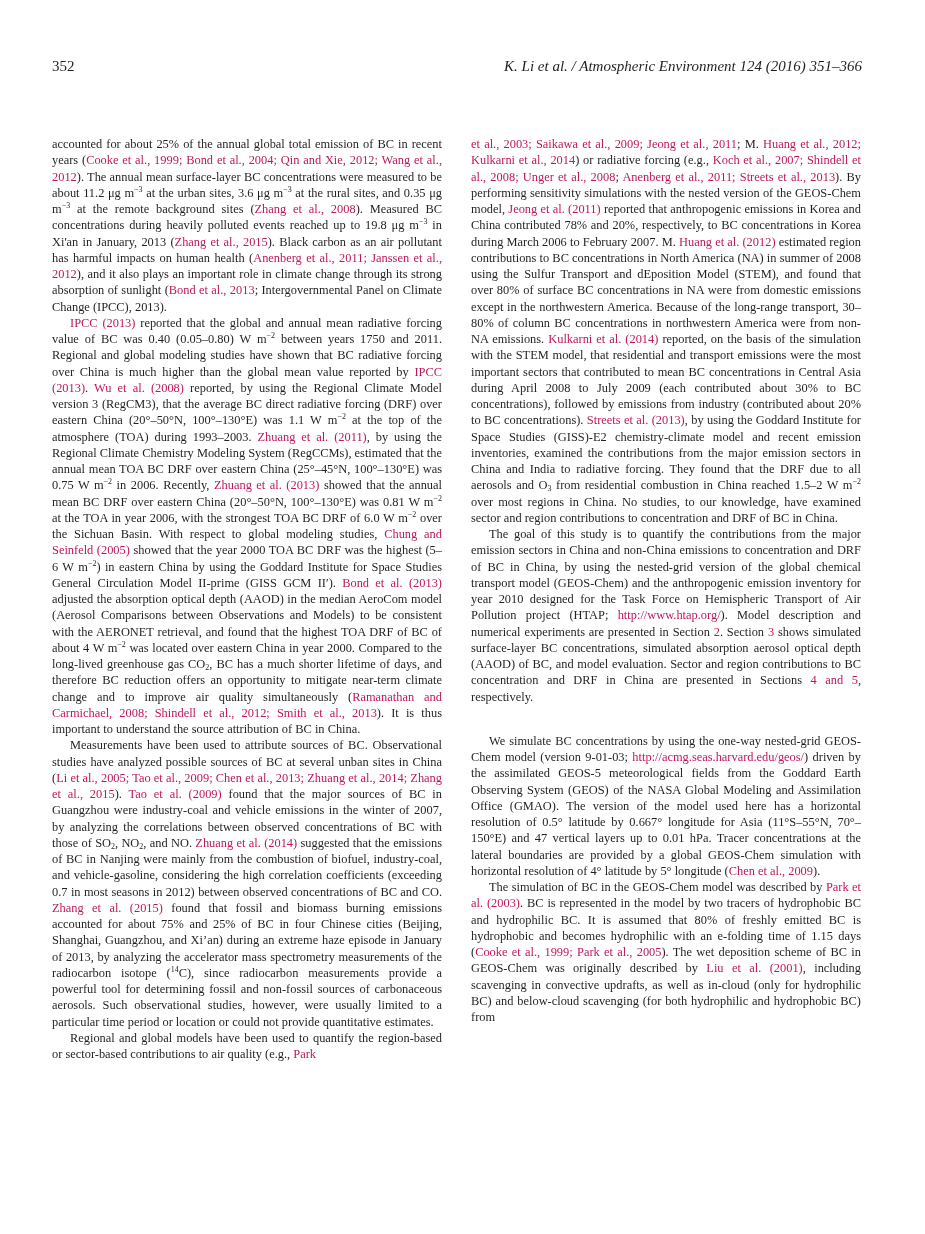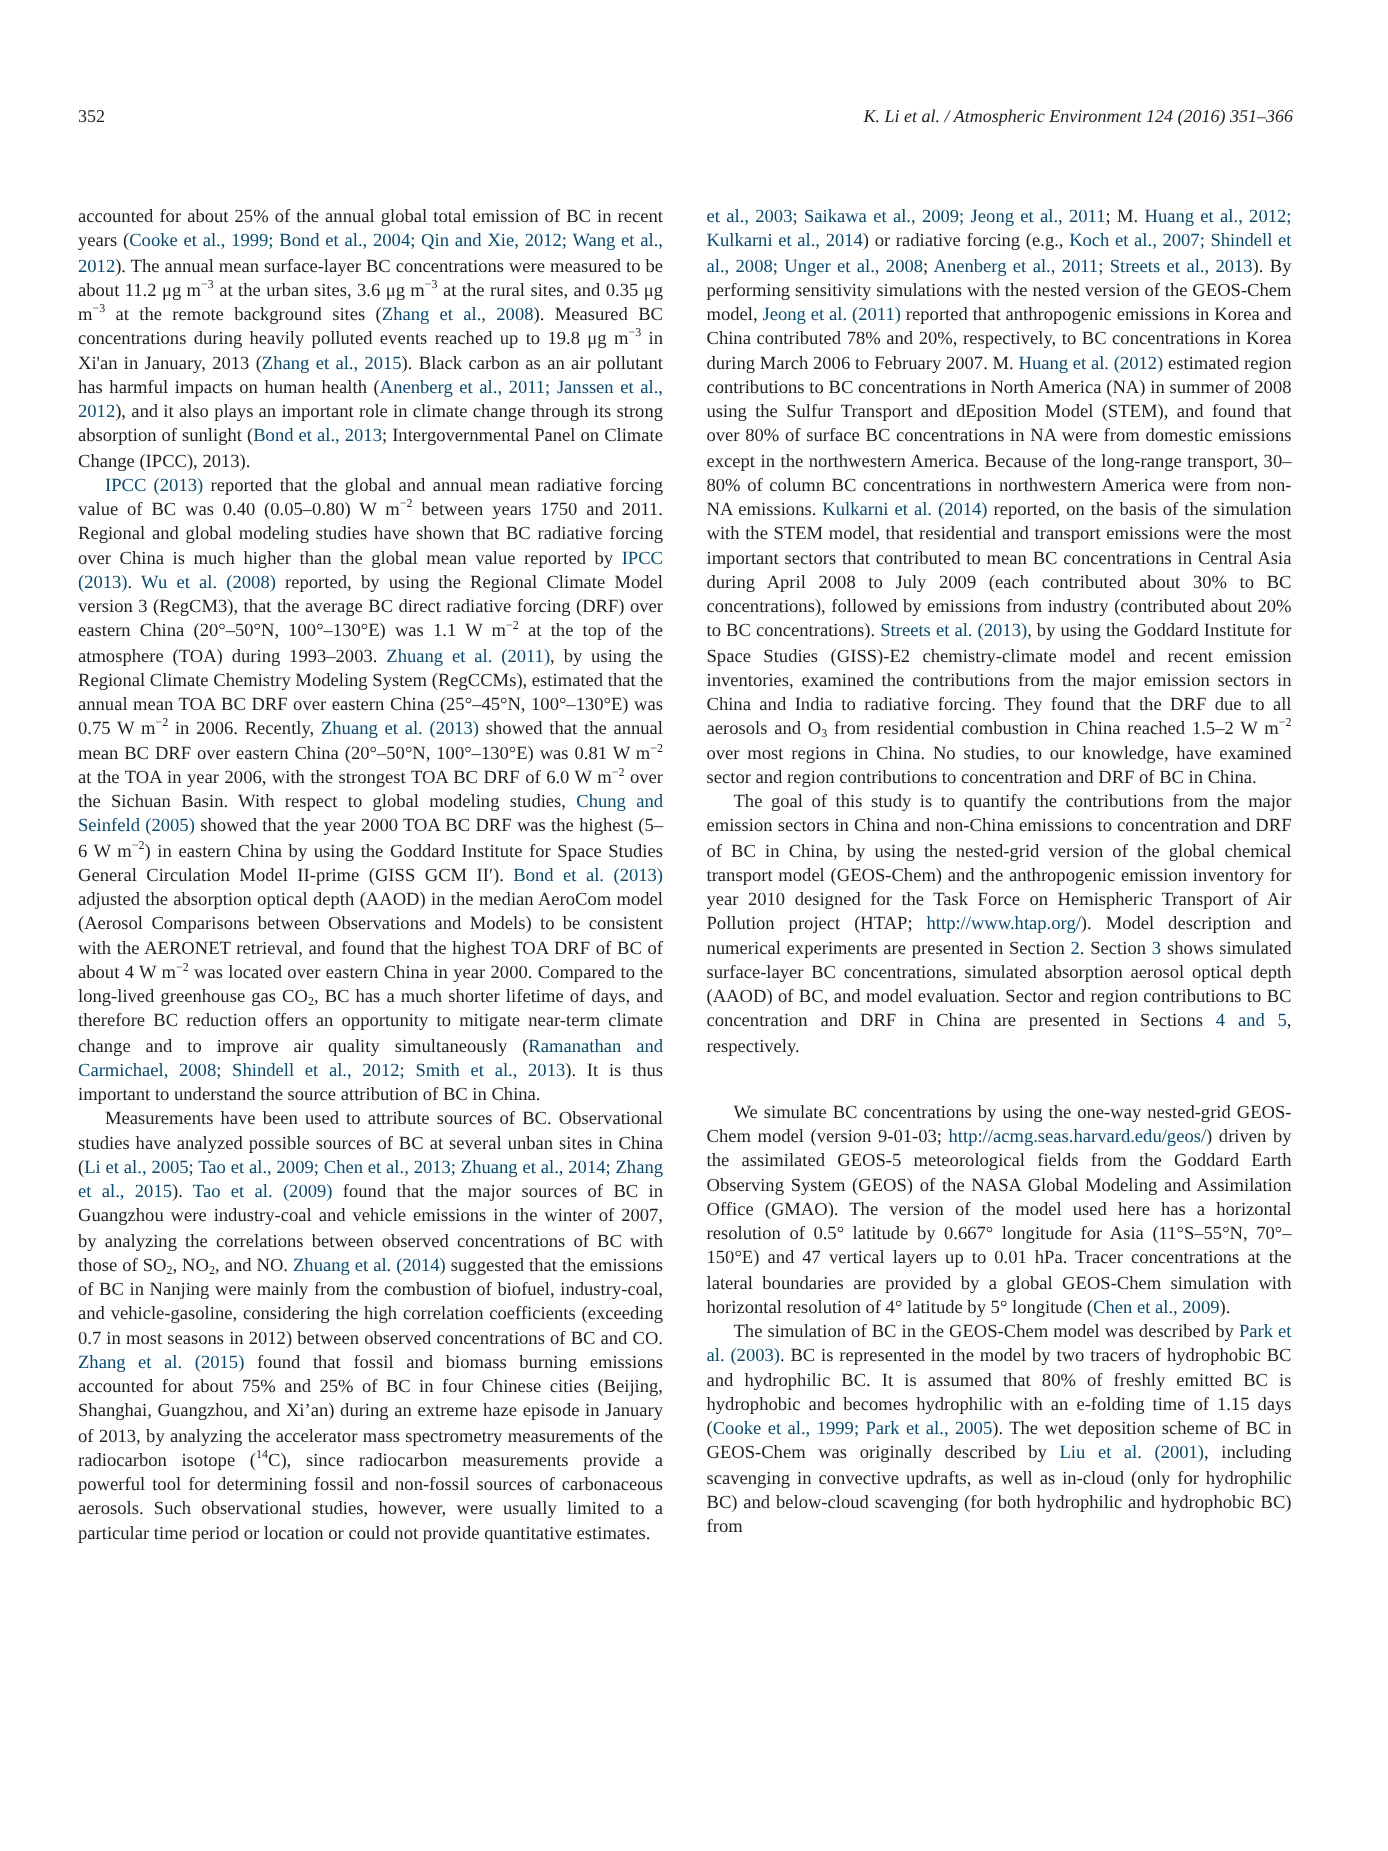--- a/index.html
+++ b/index.html
@@ -1,28 +1,28 @@
 <!DOCTYPE html>
 <html><head>
 <meta charset="utf-8">
 <style>
   html, body { margin: 0; padding: 0; background: #ffffff; }
   body { width: 925px; height: 1234px; position: relative; overflow: hidden;
          font-family: "Liberation Serif", "DejaVu Serif", serif; color: #231f20; }
-  .running-head { position: absolute; top: 70px; left: 52px; width: 810px; height: 16px;
-                  font-size: 12px; }
+  .running-head { position: absolute; top: 58px; left: 52px; width: 810px; height: 16px;
+                  font-size: 15px; }
   .page-num { position: absolute; left: 0; top: 0; }
   .journal-ref { position: absolute; left: 0; right: 0; top: 0; text-align: right; font-style: italic; }
   .col { position: absolute; top: 100px; width: 390px; font-size: 12.4px; line-height: 16.25px;
          text-align: justify; hyphens: manual; margin-top: 36px; }
   .col-left { left: 52px; }
   .col-right { left: 471px; }
   .para { margin: 0; text-indent: 18px; }
   .para.noindent { text-indent: 0; }
-  .link { color: #0c4a6e; }
+  .link { color: #be185d; }
   sup { font-size: 8px; line-height: 0; vertical-align: 5px; }
   sub { font-size: 8px; line-height: 0; vertical-align: -2px; }
   .section-heading { font-weight: bold; font-size: 12.6px; margin: 16px 0 0 0; text-indent: 0; }
   .subsection-heading { font-style: italic; font-size: 12.4px; margin: 16px 0 0 0; text-indent: 0; }
   .gap { height: 14px; }
 </style>
 </head>
 <body>
 
 <div class="running-head">
@@ -30,20 +30,21 @@
   <span class="journal-ref">K. Li et al. / Atmospheric Environment 124 (2016) 351–366</span>
 </div>
 
 <div class="col col-left">
   <p class="para noindent"><span>accounted for about 25% of the annual global total emission of BC in recent years (</span><a class="link">Cooke et al., 1999; Bond et al., 2004; Qin and Xie, 2012; Wang et al., 2012</a><span>). The annual mean surface-layer BC concentrations were measured to be about 11.2 μg m</span><sup>−3</sup><span> at the urban sites, 3.6 μg m</span><sup>−3</sup><span> at the rural sites, and 0.35 μg m</span><sup>−3</sup><span> at the remote background sites (</span><a class="link">Zhang et al., 2008</a><span>). Measured BC concentrations during heavily polluted events reached up to 19.8 μg m</span><sup>−3</sup><span> in Xi'an in January, 2013 (</span><a class="link">Zhang et al., 2015</a><span>). Black carbon as an air pollutant has harmful impacts on human health (</span><a class="link">Anenberg et al., 2011; Janssen et al., 2012</a><span>), and it also plays an important role in climate change through its strong absorption of sunlight (</span><a class="link">Bond et al., 2013</a><span>; Intergovernmental Panel on Climate Change (IPCC), 2013).</span></p>
 
   <p class="para"><a class="link">IPCC (2013)</a><span> reported that the global and annual mean radiative forcing value of BC was 0.40 (0.05–0.80) W m</span><sup>−2</sup><span> between years 1750 and 2011. Regional and global modeling studies have shown that BC radiative forcing over China is much higher than the global mean value reported by </span><a class="link">IPCC (2013)</a><span>. </span><a class="link">Wu et al. (2008)</a><span> reported, by using the Regional Climate Model version 3 (RegCM3), that the average BC direct radiative forcing (DRF) over eastern China (20°–50°N, 100°–130°E) was 1.1 W m</span><sup>−2</sup><span> at the top of the atmosphere (TOA) during 1993–2003. </span><a class="link">Zhuang et al. (2011)</a><span>, by using the Regional Climate Chemistry Modeling System (RegCCMs), estimated that the annual mean TOA BC DRF over eastern China (25°–45°N, 100°–130°E) was 0.75 W m</span><sup>−2</sup><span> in 2006. Recently, </span><a class="link">Zhuang et al. (2013)</a><span> showed that the annual mean BC DRF over eastern China (20°–50°N, 100°–130°E) was 0.81 W m</span><sup>−2</sup><span> at the TOA in year 2006, with the strongest TOA BC DRF of 6.0 W m</span><sup>−2</sup><span> over the Sichuan Basin. With respect to global modeling studies, </span><a class="link">Chung and Seinfeld (2005)</a><span> showed that the year 2000 TOA BC DRF was the highest (5–6 W m</span><sup>−2</sup><span>) in eastern China by using the Goddard Institute for Space Studies General Circulation Model II-prime (GISS GCM II′). </span><a class="link">Bond et al. (2013)</a><span> adjusted the absorption optical depth (AAOD) in the median AeroCom model (Aerosol Comparisons between Observations and Models) to be consistent with the AERONET retrieval, and found that the highest TOA DRF of BC of about 4 W m</span><sup>−2</sup><span> was located over eastern China in year 2000. Compared to the long-lived greenhouse gas CO</span><sub>2</sub><span>, BC has a much shorter lifetime of days, and therefore BC reduction offers an opportunity to mitigate near-term climate change and to improve air quality simultaneously (</span><a class="link">Ramanathan and Carmichael, 2008; Shindell et al., 2012; Smith et al., 2013</a><span>). It is thus important to understand the source attribution of BC in China.</span></p>
 
   <p class="para"><span>Measurements have been used to attribute sources of BC. Observational studies have analyzed possible sources of BC at several unban sites in China (</span><a class="link">Li et al., 2005; Tao et al., 2009; Chen et al., 2013; Zhuang et al., 2014; Zhang et al., 2015</a><span>). </span><a class="link">Tao et al. (2009)</a><span> found that the major sources of BC in Guangzhou were industry-coal and vehicle emissions in the winter of 2007, by analyzing the correlations between observed concentrations of BC with those of SO</span><sub>2</sub><span>, NO</span><sub>2</sub><span>, and NO. </span><a class="link">Zhuang et al. (2014)</a><span> suggested that the emissions of BC in Nanjing were mainly from the combustion of biofuel, industry-coal, and vehicle-gasoline, considering the high correlation coefficients (exceeding 0.7 in most seasons in 2012) between observed concentrations of BC and CO. </span><a class="link">Zhang et al. (2015)</a><span> found that fossil and biomass burning emissions accounted for about 75% and 25% of BC in four Chinese cities (Beijing, Shanghai, Guangzhou, and Xi’an) during an extreme haze episode in January of 2013, by analyzing the accelerator mass spectrometry measurements of the radiocarbon isotope (</span><sup>14</sup><span>C), since radiocarbon measurements provide a powerful tool for determining fossil and non-fossil sources of carbonaceous aerosols. Such observational studies, however, were usually limited to a particular time period or location or could not provide quantitative estimates.</span></p>
 
+  <p class="para"><span>Regional and global models have been used to quantify the region-based or sector-based contributions to air quality (e.g., </span><a class="link">Park</a></p>
 </div>
 
 <div class="col col-right">
   <p class="para noindent"><a class="link">et al., 2003; Saikawa et al., 2009; Jeong et al., 2011</a><span>; M. </span><a class="link">Huang et al., 2012; Kulkarni et al., 2014</a><span>) or radiative forcing (e.g., </span><a class="link">Koch et al., 2007; Shindell et al., 2008; Unger et al., 2008</a><span>; </span><a class="link">Anenberg et al., 2011; Streets et al., 2013</a><span>). By performing sensitivity simulations with the nested version of the GEOS-Chem model, </span><a class="link">Jeong et al. (2011)</a><span> reported that anthropogenic emissions in Korea and China contributed 78% and 20%, respectively, to BC concentrations in Korea during March 2006 to February 2007. M. </span><a class="link">Huang et al. (2012)</a><span> estimated region contributions to BC concentrations in North America (NA) in summer of 2008 using the Sulfur Transport and dEposition Model (STEM), and found that over 80% of surface BC concentrations in NA were from domestic emissions except in the northwestern America. Because of the long-range transport, 30–80% of column BC concentrations in northwestern America were from non-NA emissions. </span><a class="link">Kulkarni et al. (2014)</a><span> reported, on the basis of the simulation with the STEM model, that residential and transport emissions were the most important sectors that contributed to mean BC concentrations in Central Asia during April 2008 to July 2009 (each contributed about 30% to BC concentrations), followed by emissions from industry (contributed about 20% to BC concentrations). </span><a class="link">Streets et al. (2013)</a><span>, by using the Goddard Institute for Space Studies (GISS)-E2 chemistry-climate model and recent emission inventories, examined the contributions from the major emission sectors in China and India to radiative forcing. They found that the DRF due to all aerosols and O</span><sub>3</sub><span> from residential combustion in China reached 1.5–2 W m</span><sup>−2</sup><span> over most regions in China. No studies, to our knowledge, have examined sector and region contributions to concentration and DRF of BC in China.</span></p>
 
   <p class="para"><span>The goal of this study is to quantify the contributions from the major emission sectors in China and non-China emissions to concentration and DRF of BC in China, by using the nested-grid version of the global chemical transport model (GEOS-Chem) and the anthropogenic emission inventory for year 2010 designed for the Task Force on Hemispheric Transport of Air Pollution project (HTAP; </span><a class="link">http://www.htap.org/</a><span>). Model description and numerical experiments are presented in Section </span><a class="link">2</a><span>. Section </span><a class="link">3</a><span> shows simulated surface-layer BC concentrations, simulated absorption aerosol optical depth (AAOD) of BC, and model evaluation. Sector and region contributions to BC concentration and DRF in China are presented in Sections </span><a class="link">4 and 5</a><span>, respectively.</span></p>
 
   <div class="gap"></div>
   <div class="gap"></div>
 

